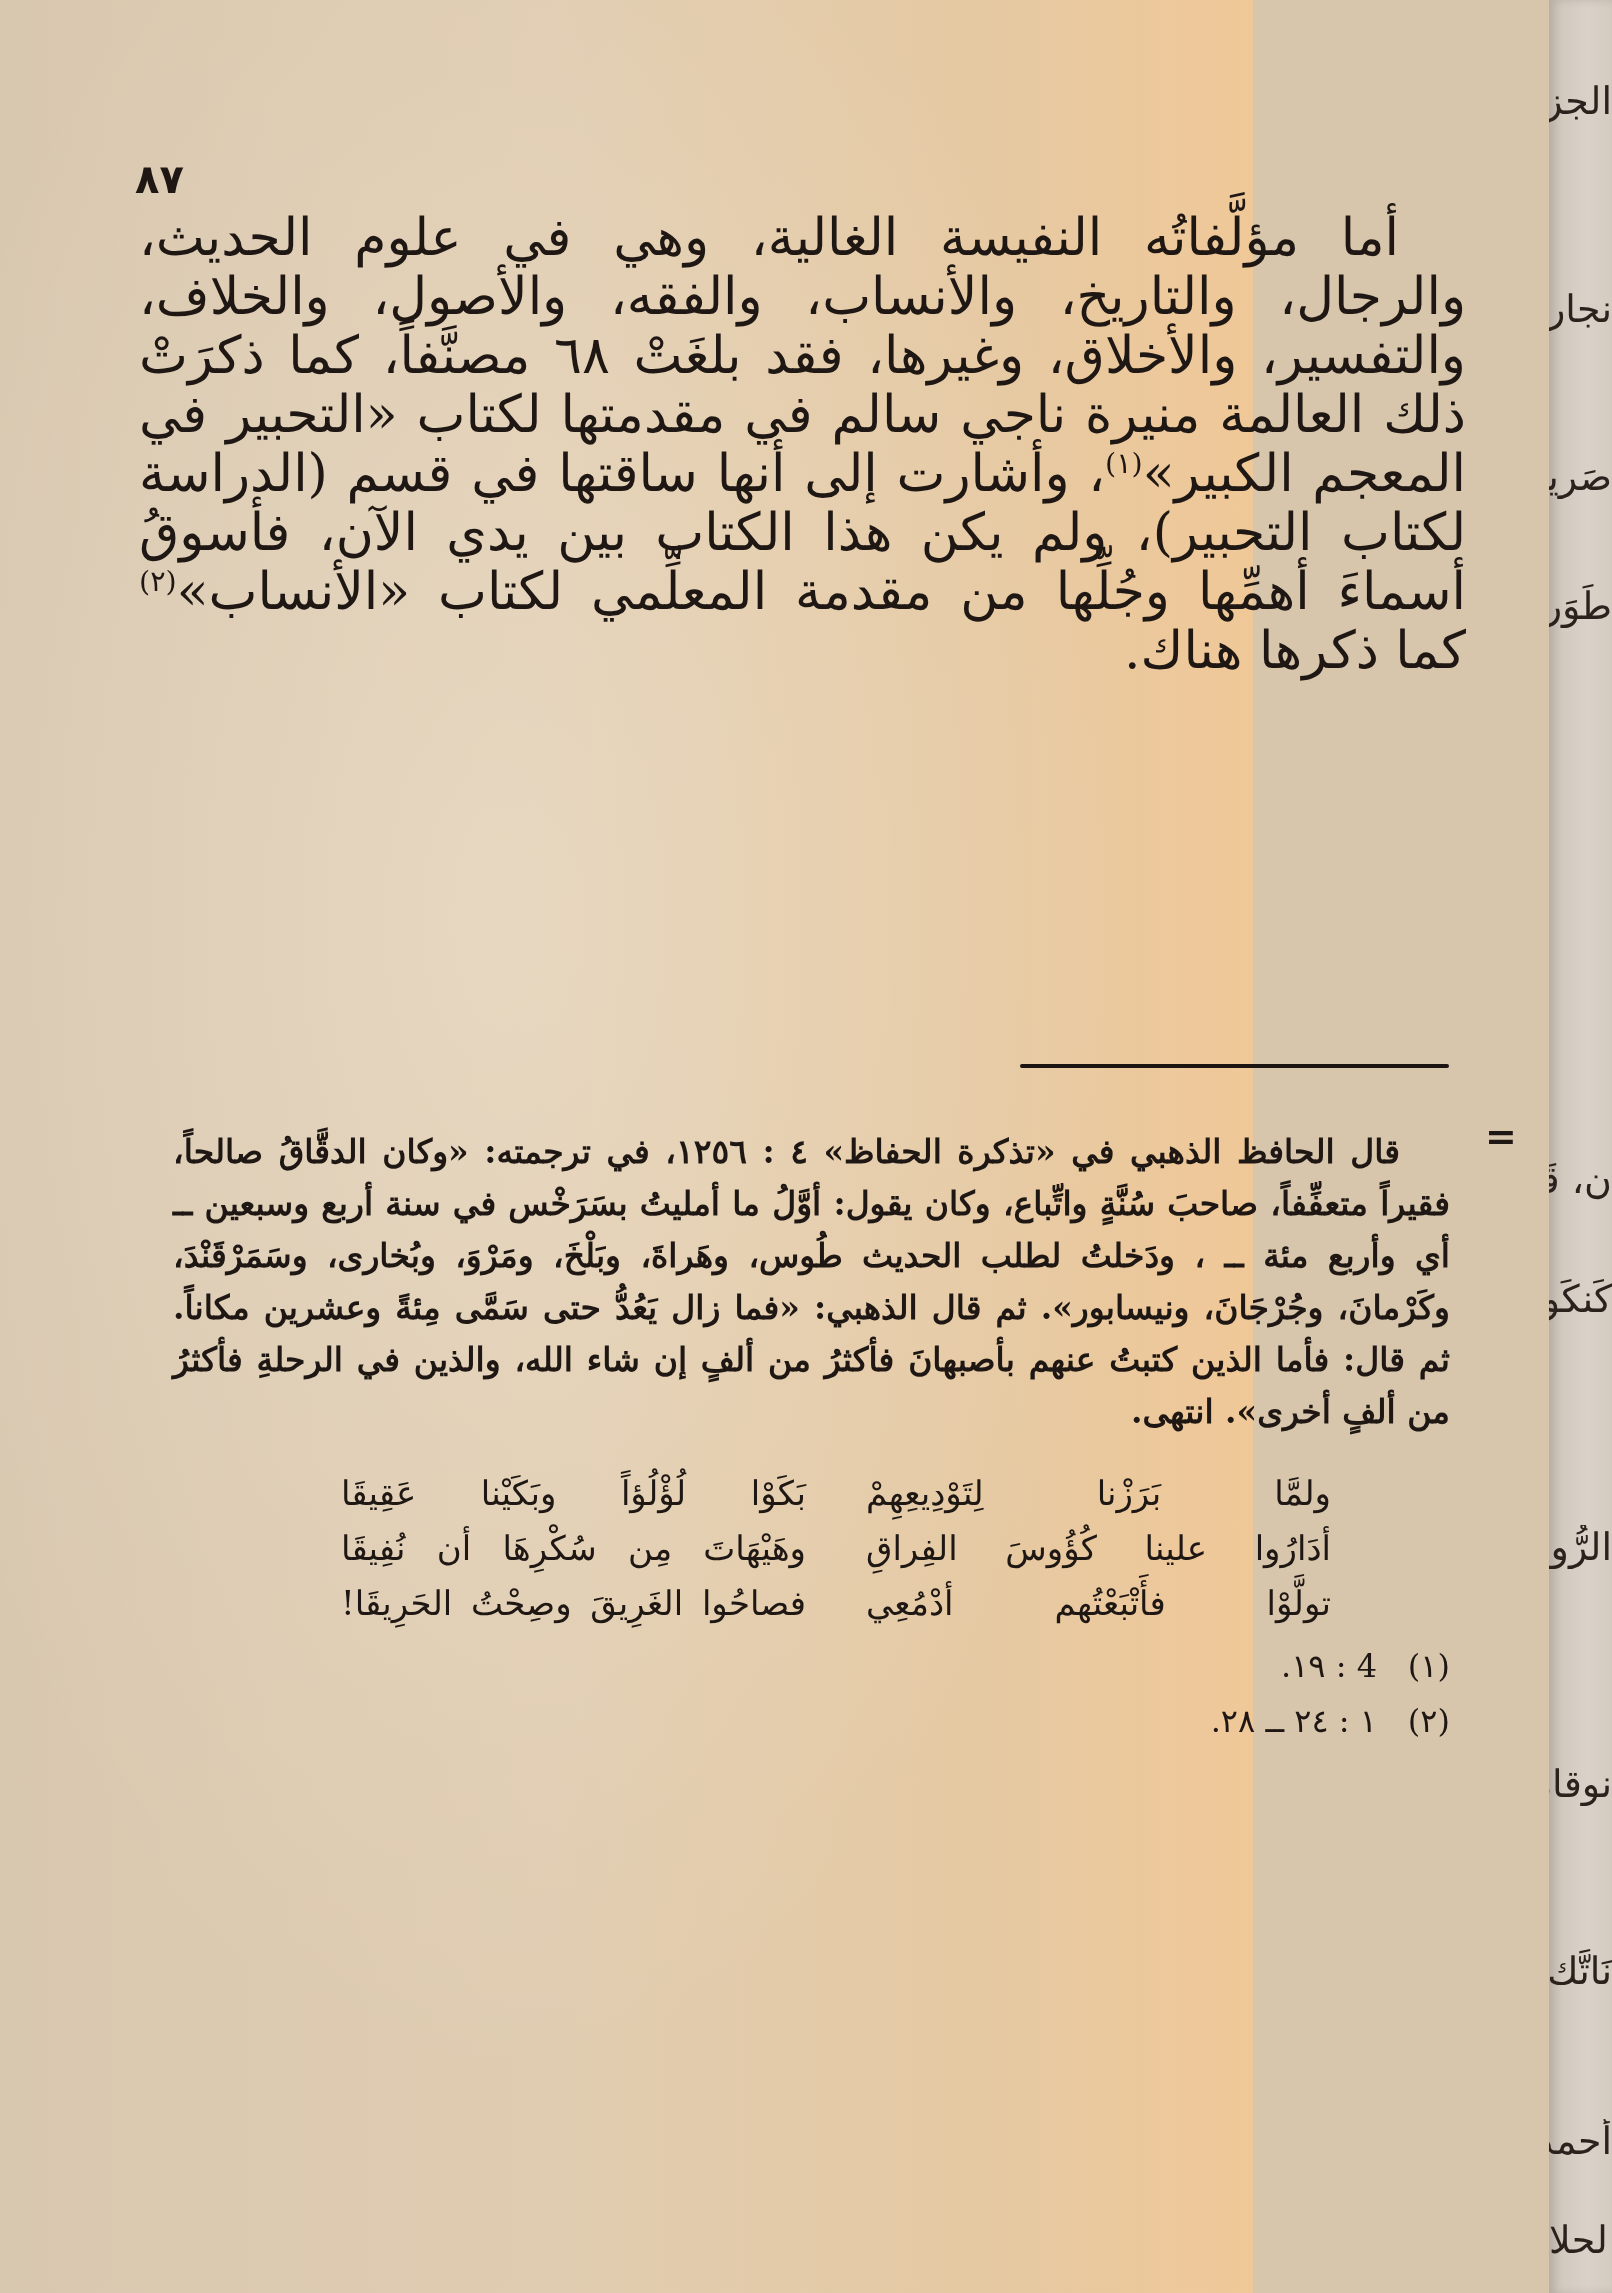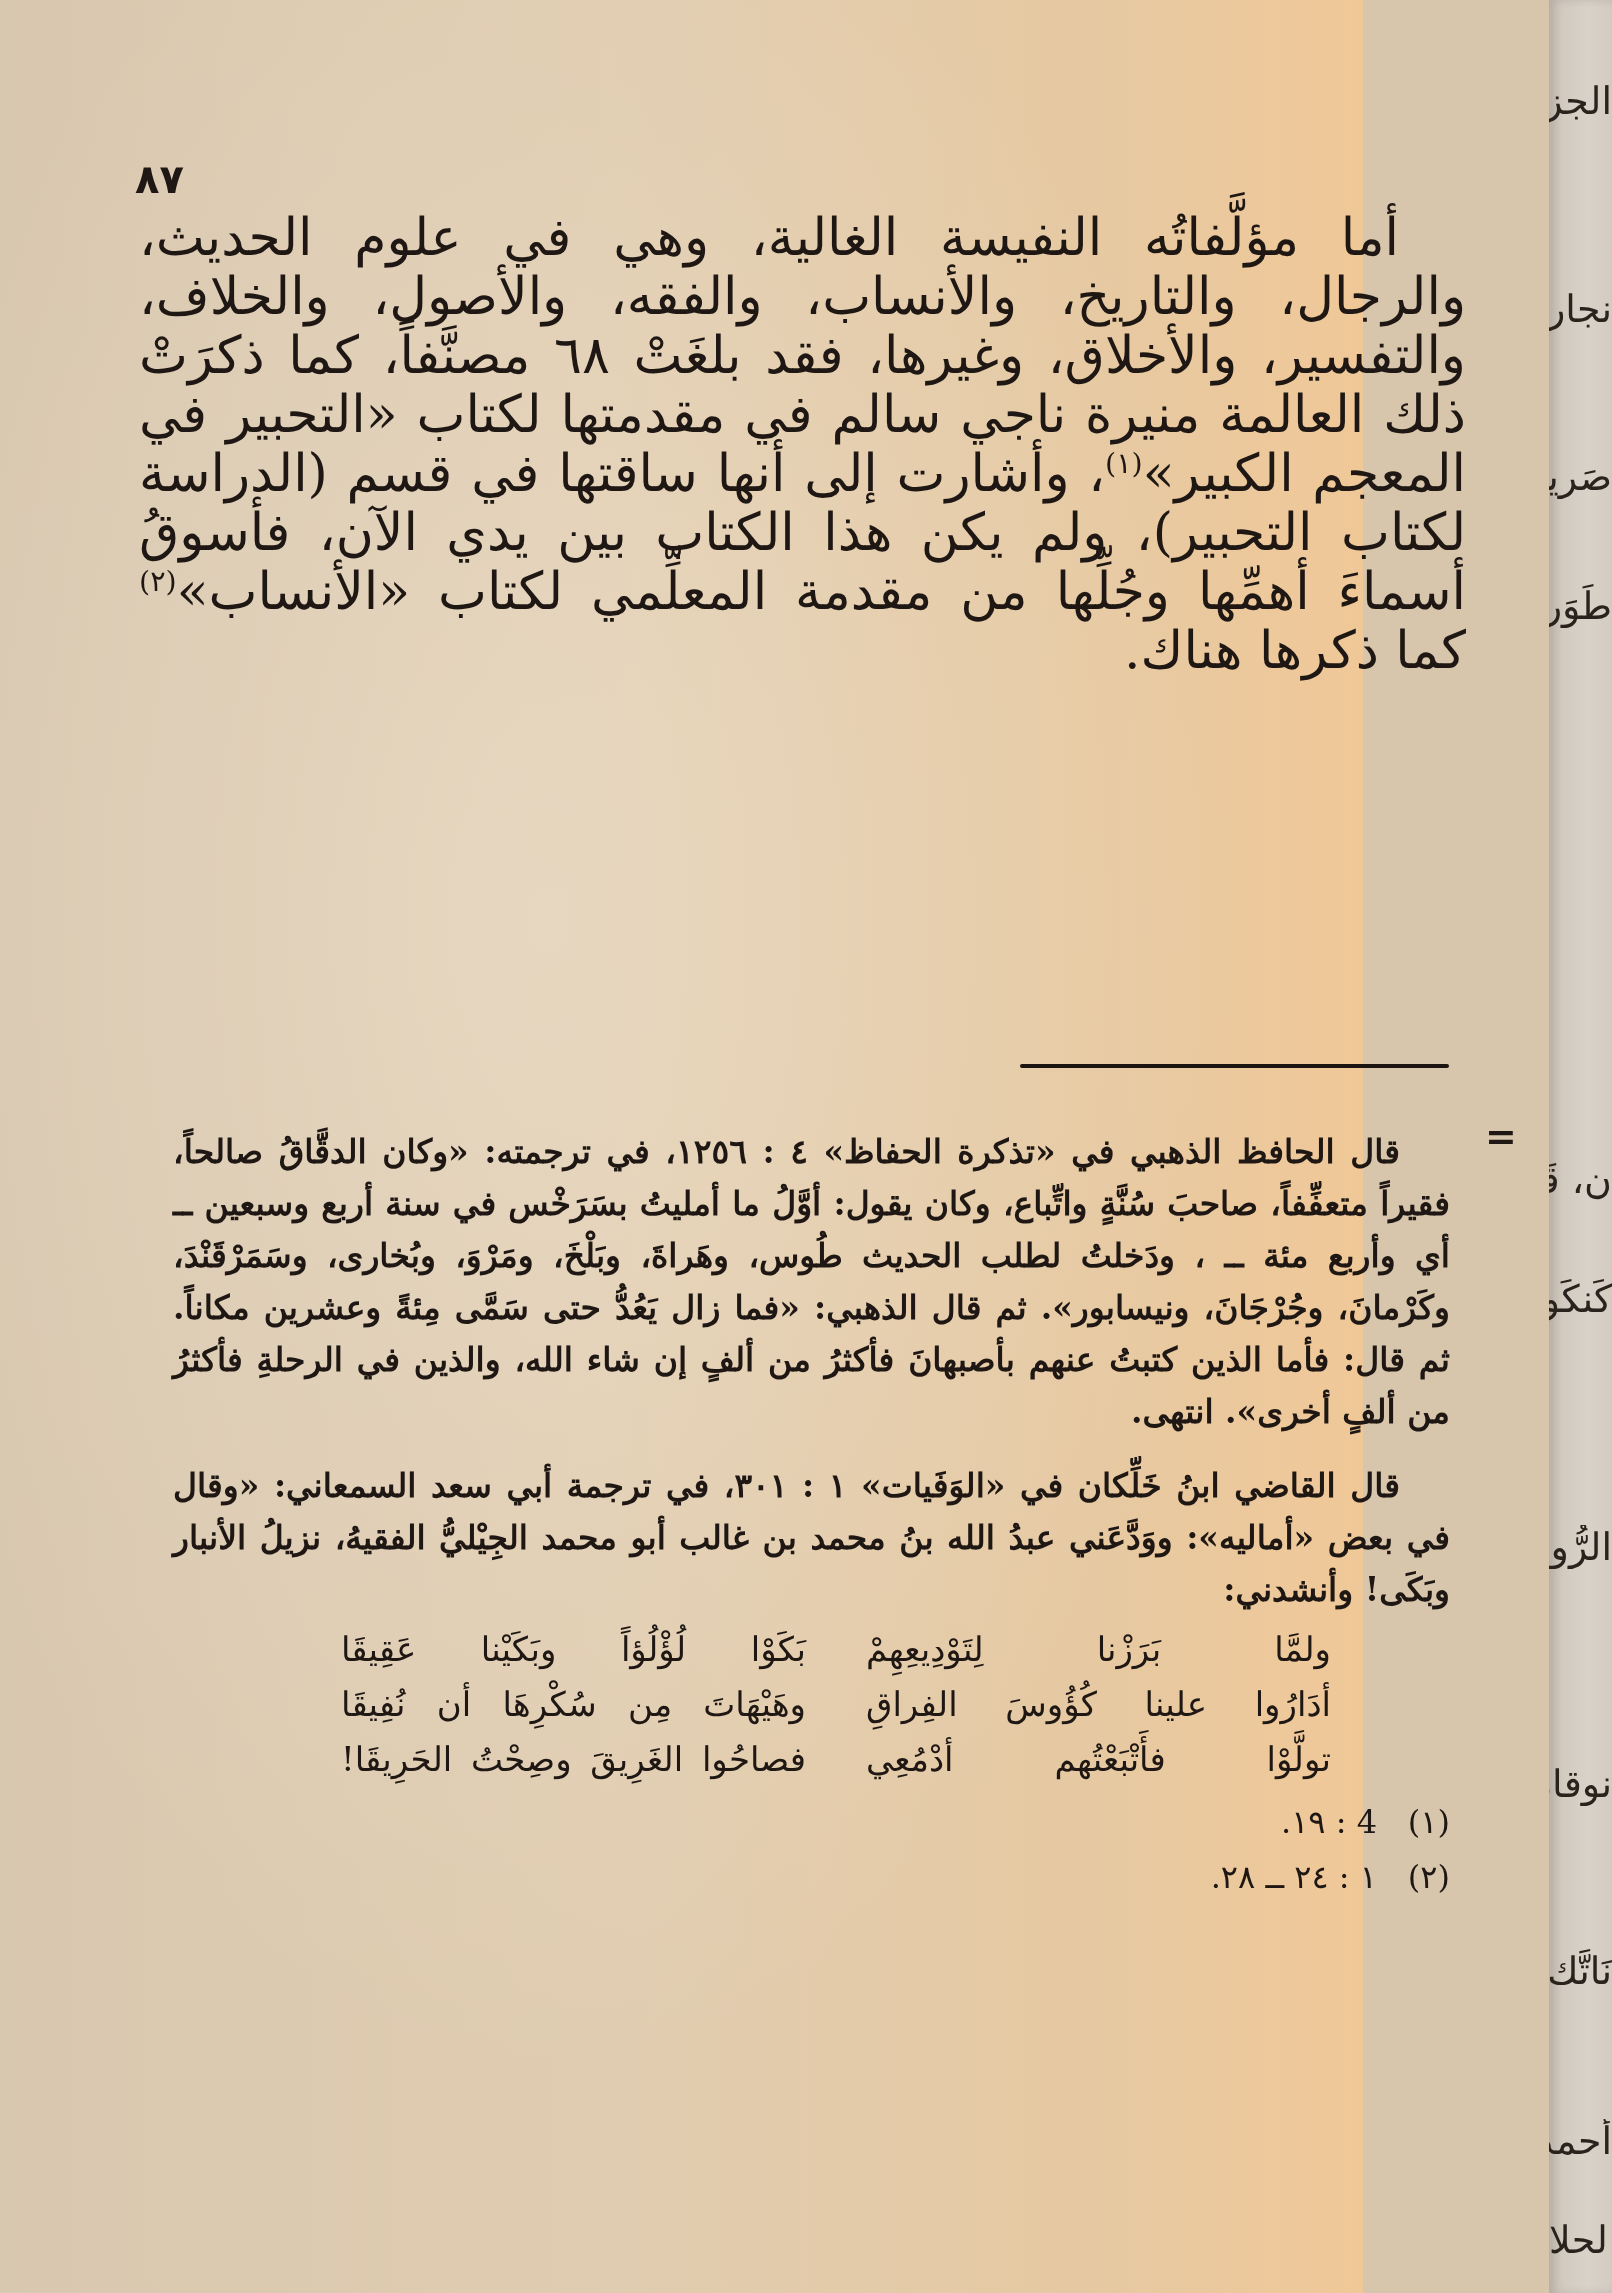--- a/index.html
+++ b/index.html
@@ -8,21 +8,21 @@
       height: 2294px;
       overflow: hidden;
       position: relative;
       background: #d8c6ac;
       font-family: "DejaVu Serif", "Liberation Serif", serif;
       color: #1e1713;
     }
     .page {
       position: absolute;
       left: 0; top: 0;
-      width: 1363px;
+      width: 1253px;
       height: 2294px;
       background: linear-gradient(90deg, #d9c8b0 0%, #e0ccb0 45%, #e6c9a2 80%, #f0c898 100%);
     }
     .page-vignette {
       position: absolute; inset: 0;
       background: radial-gradient(ellipse at 40% 40%, rgba(255,250,240,0.25), rgba(0,0,0,0) 60%);
       pointer-events: none;
     }
     .facing-page {
       position: absolute;
@@ -132,21 +132,20 @@
     <div class="para-gap"></div>
   </div>
 
   <div class="separator"></div>
   <div class="continuation-mark">=</div>
 
   <div class="footnotes">
     <div class="fn-gap"></div>
     <p class="indent">قال الحافظ الذهبي في «تذكرة الحفاظ» ٤ : ١٢٥٦، في ترجمته: «وكان الدقَّاقُ صالحاً، فقيراً متعفِّفاً، صاحبَ سُنَّةٍ واتِّباع، وكان يقول: أوَّلُ ما أمليتُ بسَرَخْس في سنة أربع وسبعين ــ أي وأربع مئة ــ ، ودَخلتُ لطلب الحديث طُوس، وهَراةَ، وبَلْخَ، ومَرْوَ، وبُخارى، وسَمَرْقَنْدَ، وكَرْمانَ، وجُرْجَانَ، ونيسابور». ثم قال الذهبي: «فما زال يَعُدُّ حتى سَمَّى مِئةً وعشرين مكاناً. ثم قال: فأما الذين كتبتُ عنهم بأصبهانَ فأكثرُ من ألفٍ إن شاء الله، والذين في الرحلةِ فأكثرُ من ألفٍ أخرى». انتهى.</p>
     <div class="fn-gap"></div>
-    <p class="indent">قال القاضي ابنُ خَلِّكان في «الوَفَيات» ١ : ٣٠١، في ترجمة أبي سعد السمعاني: «وقال في بعض «أماليه»: ووَدَّعَني عبدُ الله بنُ محمد بن غالب أبو محمد الجِيْليُّ الفقيهُ، نزيلُ الأنبار وبَكَى! وأنشدني:</p>
 
     <div class="poem">
       <div class="verse">
         <div class="hemistich">
           <span>ولمَّا</span>
           <span>بَرَزْنا</span>
           <span>لِتَوْدِيعِهِمْ</span>
         </div>
         <div class="hemistich">
           <span>بَكَوْا</span>

